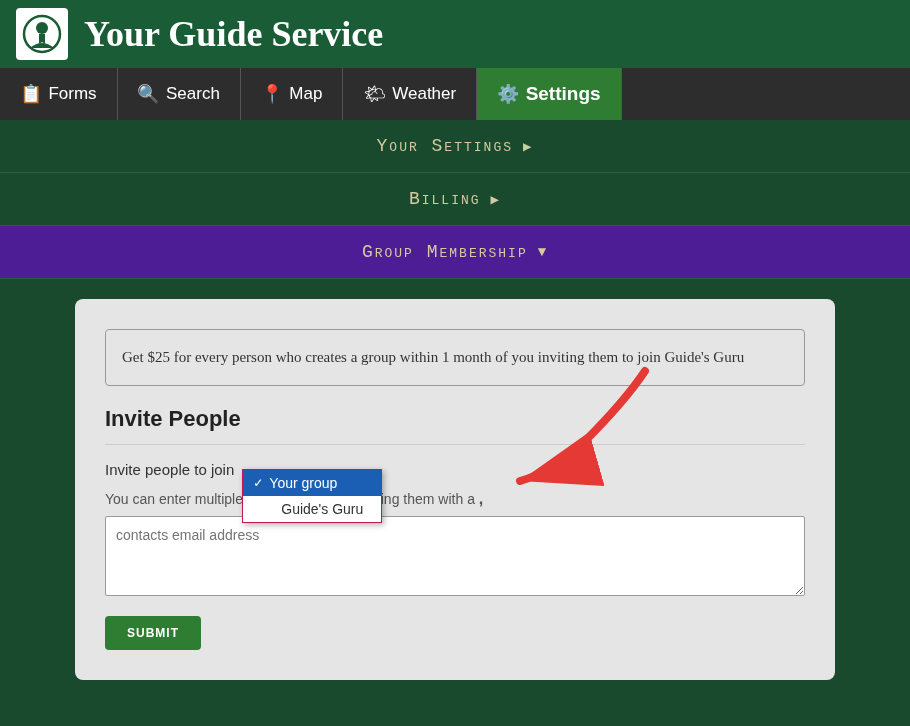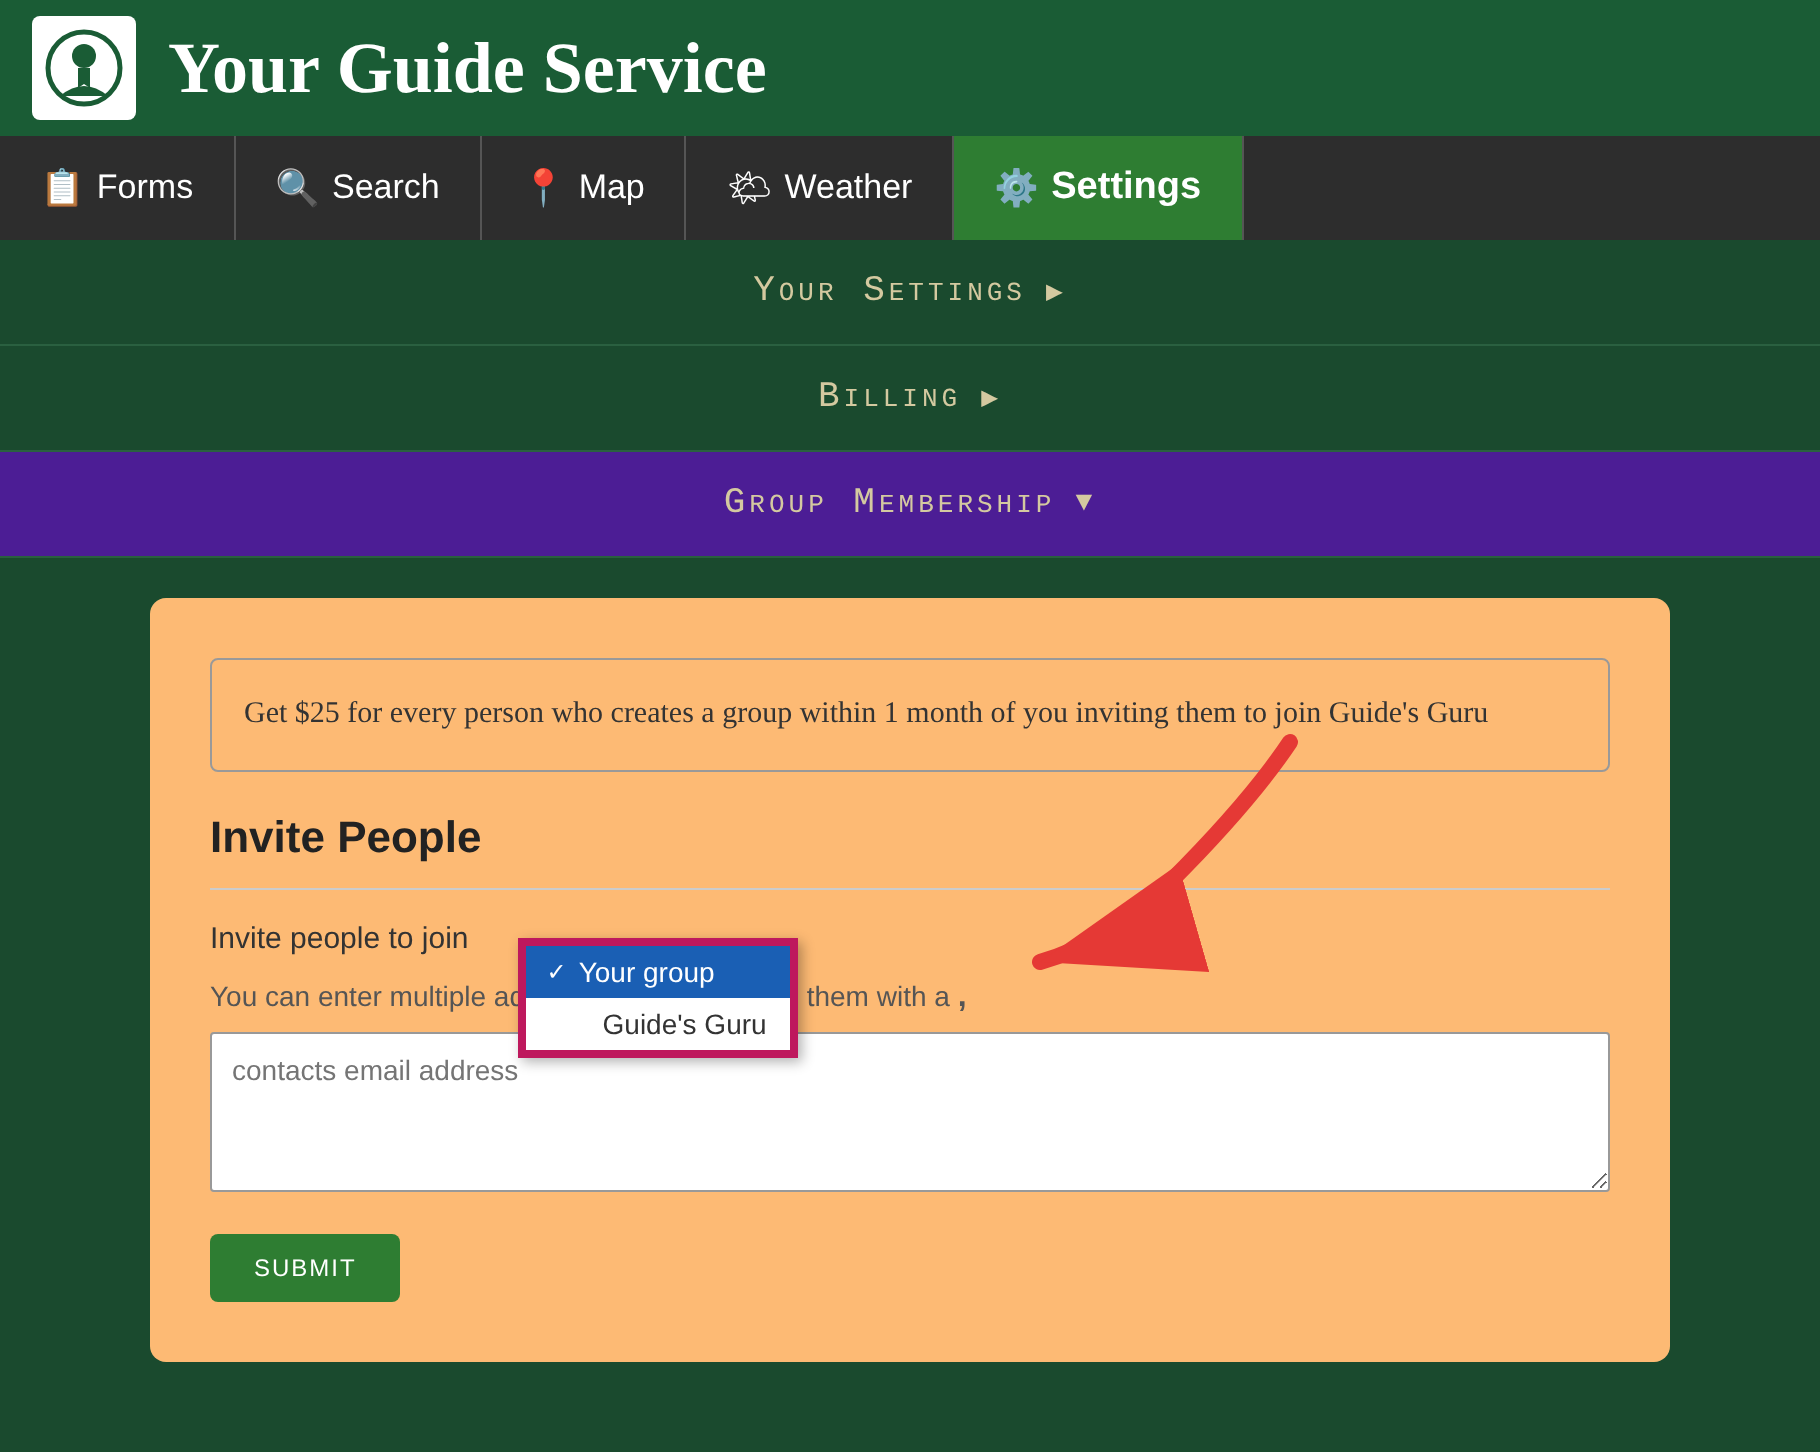--- a/index.html
+++ b/index.html
@@ -19,47 +19,47 @@
     .nav-account { margin-left: auto; display: flex; align-items: center; padding: 0 16px; color: #ccc; font-size: 14px; font-family: Arial, sans-serif; }
 
     
     .section-header { background: #1a4a2e; padding: 16px; text-align: center; cursor: pointer; border-bottom: 1px solid #2a6040; }
     .section-header-text { color: #d4c9a0; font-size: 18px; letter-spacing: 2px; font-variant: small-caps; font-family: Liberation Mono, monospace; display: inline-flex; align-items: center; gap: 10px; }
     .section-header-text .arrow { font-size: 14px; color: #d4c9a0; }
     .section-header.open { background: #4c1d95; }
 
     
     .content-area { background: #1a4a2e; padding: 20px; }
-    .content-card { background: #fdba74; border-radius: 8px; padding: 30px; max-width: 760px; margin: 0 auto; }
+    .content-card { background: #e5e5e5; border-radius: 8px; padding: 30px; max-width: 760px; margin: 0 auto; }
 
     
     .promo-box { border: 1px solid #999; border-radius: 4px; padding: 16px; margin-bottom: 20px; font-size: 15px; color: #333; line-height: 1.5; }
 
     
     .invite-title { font-size: 22px; font-weight: bold; color: #222; margin-bottom: 12px; font-family: Arial, sans-serif; }
     .invite-divider { border: none; border-top: 1px solid #ccc; margin-bottom: 16px; }
 
     .invite-row { display: flex; align-items: center; gap: 8px; margin-bottom: 12px; position: relative; font-size: 15px; color: #333; font-family: Arial, sans-serif; }
 
     
     .dropdown-container { position: relative; display: inline-block; }
-    .dropdown-open { position: absolute; top: 0; left: 17px; z-index: 100; border: 4px solid #be185d; background: #fff; min-width: 140px; box-shadow: 2px 2px 6px rgba(0,0,0,0.3); }
+    .dropdown-open { position: absolute; top: 0; left: 0; z-index: 100; border: 1px solid #be185d; background: #fff; min-width: 140px; box-shadow: 2px 2px 6px rgba(0,0,0,0.3); }
     .dropdown-option { padding: 5px 10px; font-size: 14px; cursor: pointer; font-family: Arial, sans-serif; display: flex; align-items: center; gap: 6px; }
     .dropdown-option.selected { background: #1a5fb4; color: #fff; }
     .dropdown-option.selected::before { content: '✓'; font-size: 12px; }
     .dropdown-option:not(.selected) { background: #fff; color: #333; padding-left: 38px; }
 
     .separator-text { font-size: 14px; color: #555; margin-bottom: 8px; font-family: Arial, sans-serif; }
     .comma-highlight { font-weight: bold; font-size: 16px; }
 
     
     .email-textarea { width: 100%; border: 1px solid #999; border-radius: 2px; padding: 10px; font-size: 14px; color: #999; height: 80px; resize: vertical; font-family: Arial, sans-serif; margin-bottom: 16px; }
 
     
-    .submit-btn { background: #2e7d32; color: #fff; border: none; padding: 10px 22px; font-size: 12px; letter-spacing: 1px; font-family: Arial, sans-serif; font-weight: normal; cursor: pointer; border-radius: 4px; text-transform: uppercase; text-align: center; }
+    .submit-btn { background: #2e7d32; color: #fff; border: none; padding: 10px 22px; font-size: 12px; letter-spacing: 1px; font-family: Arial, sans-serif; font-weight: bold; cursor: pointer; border-radius: 4px; text-transform: uppercase; text-align: center; }
   </style>
 </head>
 <body>
 
 <div class="header">
   <div class="header-logo">
     <svg viewBox="0 0 40 40" xmlns="http://www.w3.org/2000/svg">
       <circle cx="20" cy="20" r="18" fill="none" stroke="#1a5c35" stroke-width="2.5"></circle>
       <circle cx="20" cy="14" r="6" fill="#1a5c35"></circle>
       <path d="M8 34 Q20 24 32 34" fill="#1a5c35"></path>

